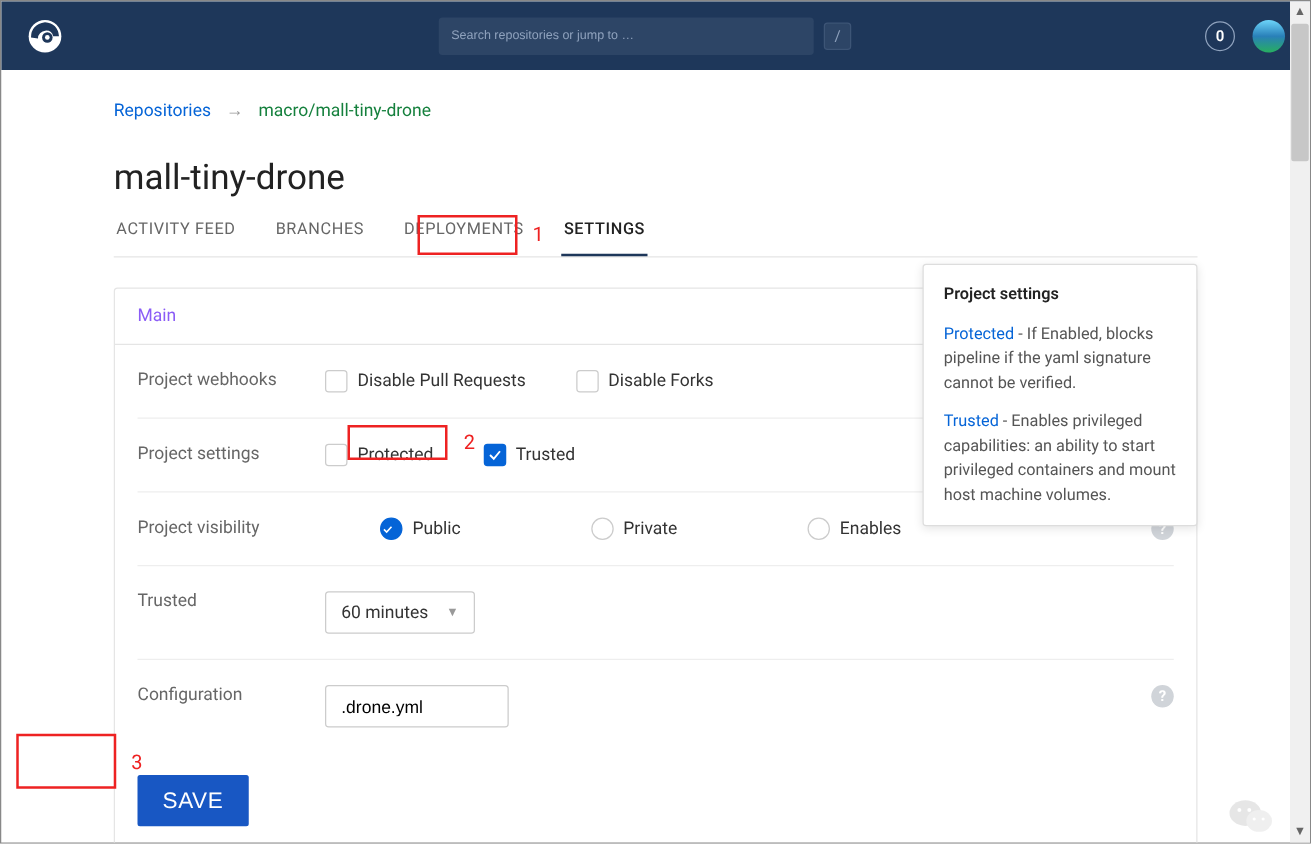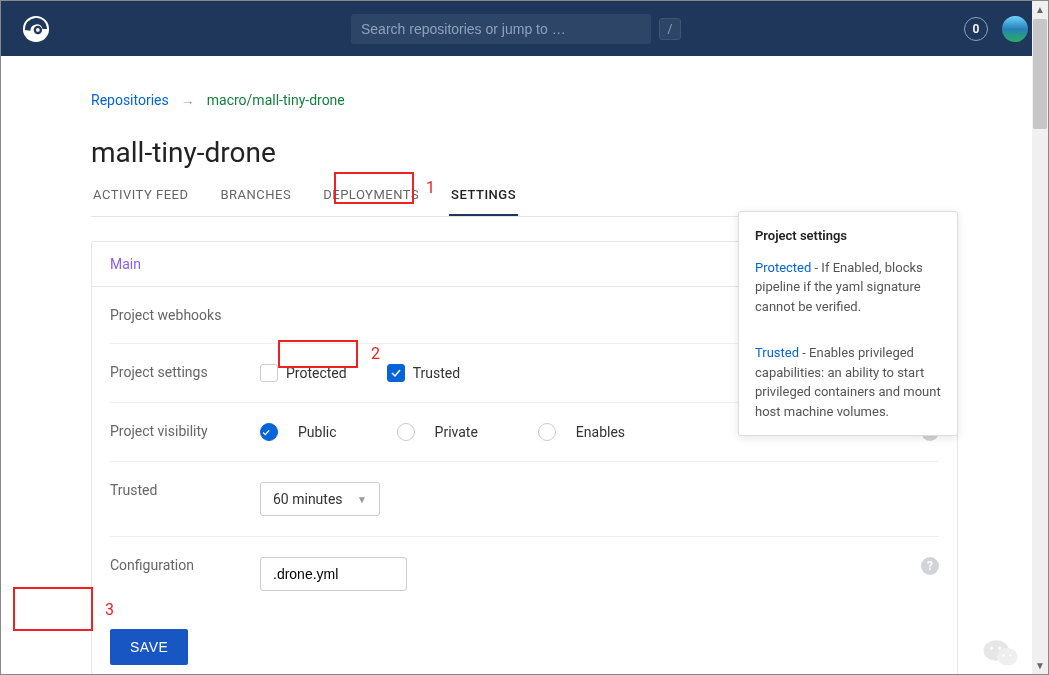--- a/index.html
+++ b/index.html
@@ -3,28 +3,28 @@
 <meta charset="utf-8">
 <style>
   * { box-sizing: border-box; margin: 0; padding: 0; }
   body { font-family: -apple-system, BlinkMacSystemFont, "Segoe UI", Roboto, Arial, sans-serif; background: #fff; color: #333; font-size: 14px; }
   .outer-border { border: 1px solid #888; width: 1049px; height: 675px; position: relative; overflow: hidden; }
   
   .topbar { background: #1e375a; height: 55px; display: flex; align-items: center; padding: 0 20px; }
   .logo-wrap { width: 30px; height: 30px; display: flex; align-items: center; justify-content: center; }
   .logo-wrap svg { width: 28px; height: 28px; }
   .search-wrap { margin-left: 300px; display: flex; align-items: center; background: #2d4566; border-radius: 3px; height: 30px; width: 300px; padding: 0 10px; }
-  .search-wrap input { background: transparent; border: none; color: #8fa2bd; font-size: 14px; width: 100%; outline: none; }
+  .search-wrap input { background: transparent; border: none; color: #8fa2bd; font-size: 10px; width: 100%; outline: none; }
   .search-wrap input::placeholder { color: #8fa2bd; }
   .kbd-hint { margin-left: 8px; width: 22px; height: 22px; background: #2d4566; border: 1px solid #3d5576; border-radius: 3px; color: #8fa2bd; display: flex; align-items: center; justify-content: center; font-size: 12px; }
   .topbar-right { margin-left: auto; display: flex; align-items: center; gap: 14px; }
   .count-badge { width: 24px; height: 24px; border: 1.5px solid #8fa2bd; border-radius: 50%; display: flex; align-items: center; justify-content: center; color: #fff; font-size: 12px; font-weight: 600; }
   .avatar { width: 26px; height: 26px; border-radius: 50%; background: linear-gradient(180deg, #6dd5fa 0%, #2980b9 50%, #27ae60 100%); }
 
-  .content-area { padding: 36px 90px; position: relative; height: calc(675px - 55px); overflow: hidden; }
+  .content-area { padding: 24px 90px; position: relative; height: calc(675px - 55px); overflow: hidden; }
   
   .breadcrumb { display: flex; align-items: center; gap: 12px; font-size: 14px; margin-bottom: 28px; }
   .breadcrumb a { color: #0564d7; text-decoration: none; }
   .breadcrumb .arrow { color: #999; }
   .breadcrumb .current { color: #15803d; }
   
   h1.page-title { font-size: 28px; font-weight: 400; color: #222; margin-bottom: 18px; }
   
   .tabs { display: flex; gap: 28px; border-bottom: 1px solid #e5e5e5; margin-bottom: 24px; }
   .tab { padding: 0 2px 12px 2px; font-size: 13px; letter-spacing: 0.5px; color: #666; cursor: pointer; text-transform: uppercase; }
@@ -38,38 +38,38 @@
   .row:last-of-type { border-bottom: none; }
   .row-label { width: 150px; color: #666; font-size: 14px; }
   .row-controls { display: flex; align-items: center; gap: 60px; }
   
   .chk { display: flex; align-items: center; gap: 8px; cursor: pointer; }
   .chk .box { width: 18px; height: 18px; border: 1px solid #ccc; border-radius: 3px; display: flex; align-items: center; justify-content: center; background: #fff; }
   .chk.checked .box { background: #0564d7; border-color: #0564d7; }
   .chk.checked .box svg { width: 12px; height: 12px; }
   .chk span.lbl { color: #333; }
   
-  .radio { display: flex; align-items: center; gap: 20px; cursor: pointer; }
+  .radio { display: flex; align-items: center; gap: 8px; cursor: pointer; margin-left: 44px; }
   .radio .circ { width: 18px; height: 18px; border: 1px solid #ccc; border-radius: 50%; display: flex; align-items: center; justify-content: center; background: #fff; }
   .radio.checked .circ { background: #0564d7; border-color: #0564d7; }
   .radio.checked .circ::after { content: ""; width: 6px; height: 6px; background: transparent; }
   .radio.checked .circ svg { width: 11px; height: 11px; }
   
   .select-box { border: 1px solid #ccc; border-radius: 3px; padding: 8px 12px; min-width: 120px; display: flex; align-items: center; justify-content: space-between; cursor: pointer; background: #fff; }
   .select-box .caret { color: #999; font-size: 10px; margin-left: 10px; }
   
   .text-input { border: 1px solid #ccc; border-radius: 3px; padding: 8px 12px; width: 147px; font-size: 14px; }
   
   .help-icon { position: absolute; right: 0; width: 18px; height: 18px; background: #d0d4d9; color: #fff; border-radius: 50%; display: flex; align-items: center; justify-content: center; font-size: 12px; font-weight: bold; cursor: pointer; }
   
-  .save-btn { margin: 18px 0 18px 18px; background: #1857c3; color: #fff; border: none; padding: 10px 20px; font-size: 14px; letter-spacing: 0.5px; cursor: pointer; border-radius: 2px; }
+  .save-btn { margin: 18px 0 18px 18px; background: #1857c3; color: #fff; border: none; padding: 10px 20px; font-size: 18px; letter-spacing: 0.5px; cursor: pointer; border-radius: 2px; }
   
   .tooltip-card { position: absolute; top: 155px; right: 90px; width: 220px; background: #fff; border: 1px solid #ddd; border-radius: 3px; box-shadow: 0 2px 8px rgba(0,0,0,0.1); padding: 14px 16px; font-size: 13px; line-height: 1.5; }
   .tooltip-card .tt-title { font-weight: 600; margin-bottom: 12px; color: #222; }
-  .tooltip-card .tt-section { margin-bottom: 27px; color: #555; }
+  .tooltip-card .tt-section { margin-bottom: 12px; color: #555; }
   .tooltip-card .tt-section:last-child { margin-bottom: 0; }
   .tooltip-card .tt-link { color: #0564d7; }
   
   
   .anno-box { position: absolute; border: 2px solid #e22; pointer-events: none; }
   .anno-num { position: absolute; color: #e22; font-size: 16px; font-weight: 400; pointer-events: none; }
   
   .scrollbar-track { position: absolute; right: 0; top: 0; bottom: 0; width: 16px; background: #f0f0f0; }
   .scrollbar-thumb { position: absolute; right: 1px; top: 18px; width: 14px; height: 110px; background: #c7c7c7; border-radius: 2px; }
   .scrollbar-arrow { position: absolute; right: 0; width: 16px; height: 17px; background: #f0f0f0; display: flex; align-items: center; justify-content: center; color: #666; font-size: 10px; }
@@ -116,20 +116,30 @@
       <div class="tab">DEPLOYMENTS</div>
       <div class="tab active">SETTINGS</div>
     </div>
 
     <div class="panel">
       <div class="panel-header">Main</div>
       <div class="panel-body">
 
         <div class="row">
           <div class="row-label">Project webhooks</div>
+          <div class="row-controls">
+            <label class="chk">
+              <span class="box"></span>
+              <span class="lbl">Disable Pull Requests</span>
+            </label>
+            <label class="chk" style="margin-left:-20px;">
+              <span class="box"></span>
+              <span class="lbl">Disable Forks</span>
+            </label>
+          </div>
         </div>
 
         <div class="row">
           <div class="row-label">Project settings</div>
           <div class="row-controls">
             <label class="chk">
               <span class="box"></span>
               <span class="lbl">Protected</span>
             </label>
             <label class="chk checked" style="margin-left:-20px;">

